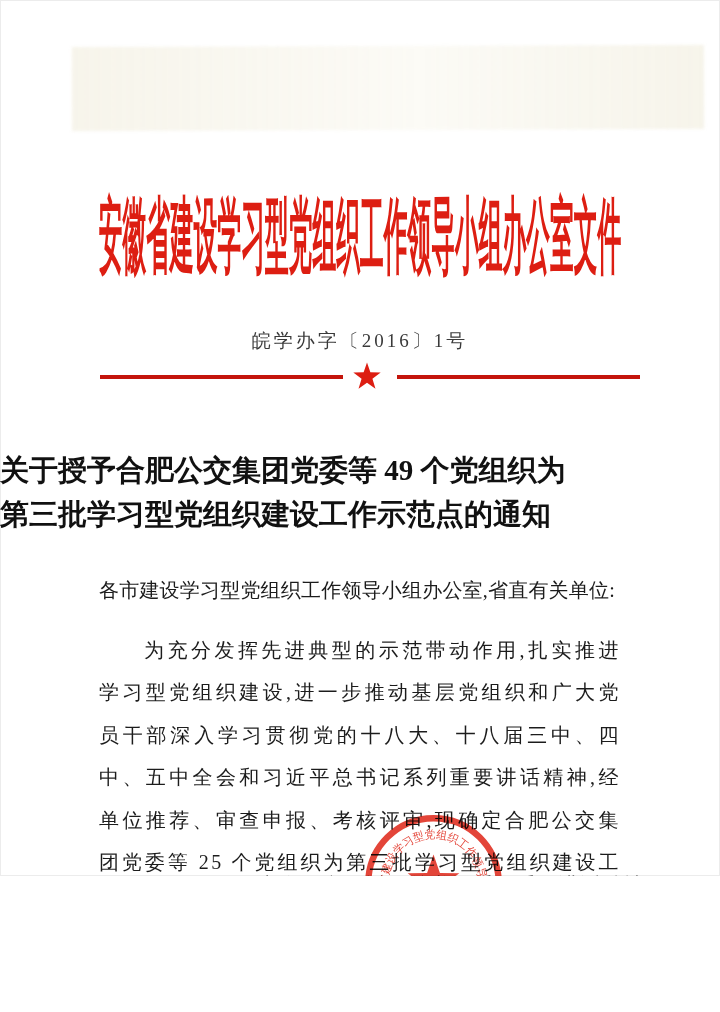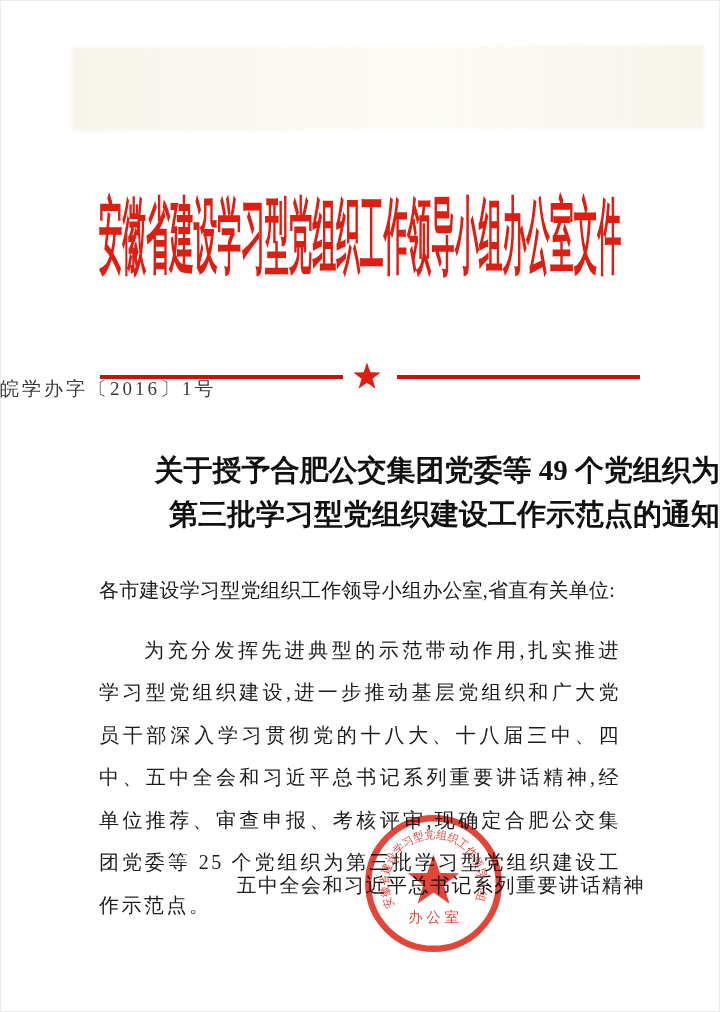--- a/index.html
+++ b/index.html
@@ -1,18 +1,18 @@
 <!DOCTYPE html>
 <html><head>
 <meta charset="utf-8">
 <style>
   html,body{margin:0;padding:0;background:#ffffff;}
   .page{
     position:relative;
-    width:720px;height:1012px;
+    width:720px;height:876px;
     background:#ffffff;
     overflow:hidden;
     font-family:"Liberation Serif","DejaVu Serif",serif;
     box-shadow:inset 0 0 0 1px #ececec;
   }
   .noise-band{
     position:absolute;left:72px;top:46px;width:632px;height:84px;
     background:linear-gradient(90deg,rgba(234,228,204,0.40),rgba(242,238,220,0.28) 55%,rgba(232,226,200,0.38));
     filter:blur(1.5px);
     transform:rotate(-0.2deg);
@@ -21,34 +21,34 @@
     position:absolute;left:50%;top:190px;
     transform:scale(0.33,1.15) translateX(-50%);
     transform-origin:left top;
     white-space:nowrap;
     font-size:72px;line-height:80px;font-weight:bold;
     color:#dd1e12;
     letter-spacing:0px;
   }
   .doc-number{
     position:absolute;left:0;right:0;top:328px;
-    text-align:left;
-    font-size:19px;color:#3a3a3a;letter-spacing:3px;margin-top:48px;
+    text-align:center;
+    font-size:19px;color:#3a3a3a;letter-spacing:3px;
   }
   .divider{
     position:absolute;left:100px;top:360px;width:540px;height:34px;
     display:flex;align-items:center;
   }
   .divider .rule{height:4px;background:#c4150c;flex:1;}
   .divider .rule.left{margin-right:8px;}
   .divider .rule.right{margin-left:14px;}
   .divider svg{flex:0 0 auto;}
   .doc-title{
     position:absolute;left:0;right:0;top:448px;
-    text-align:right;
+    text-align:left;
     font-size:29px;font-weight:bold;color:#111;
     line-height:44px;margin:0;
   }
   .body-text{
     position:absolute;left:82px;top:552px;width:556px;
     font-size:20px;color:#1c1c1c;line-height:42.5px;
   }
   .body-text p{margin:17px;}
   .salutation{white-space:nowrap;letter-spacing:0.2px;}
   .paragraph{

